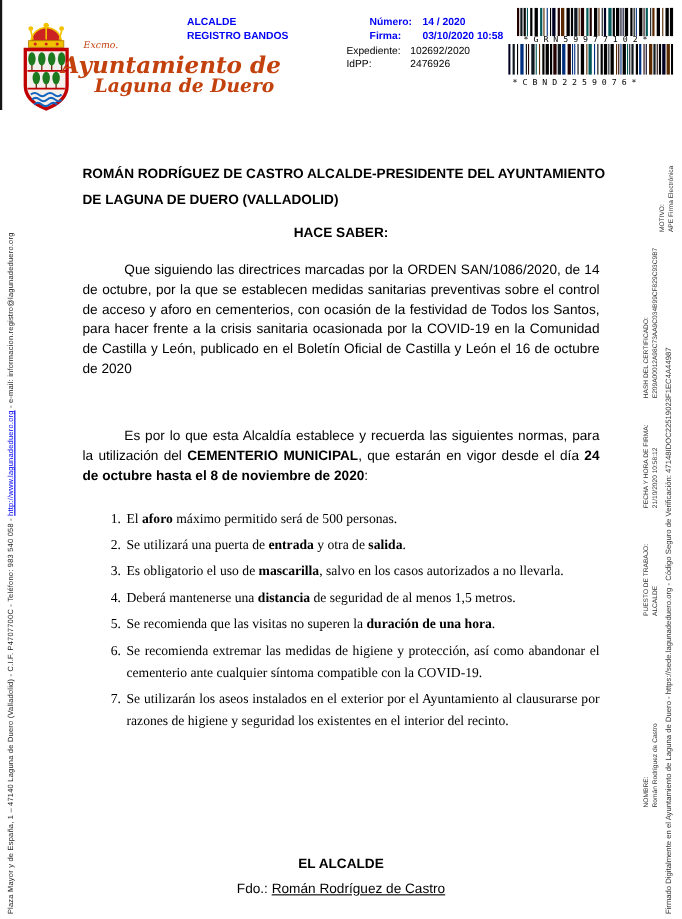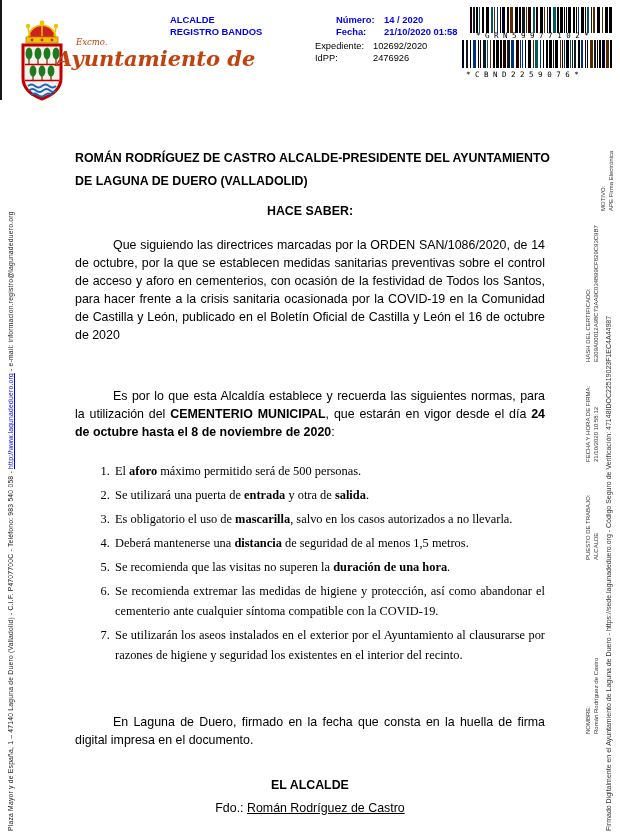--- a/index.html
+++ b/index.html
@@ -108,32 +108,33 @@
         <path d="M10,66 q3.5,-3 7,0 t7,0 t7,0 t7,0"></path>
         <path d="M11,70.5 q3.5,-3 7,0 t7,0 t7,0 t6,0"></path>
         <path d="M13,75 q3.5,-3 7,0 t7,0 t7,0"></path>
       </g>
     </svg>
   </div>
 
   <div class="logo-text">
     <span class="logo-excmo">Excmo.</span>
     <span class="logo-line1">Ayuntamiento de</span>
+    <span class="logo-line2">Laguna de Duero</span>
   </div>
 
   <div class="registro-block">
     <div>ALCALDE</div>
     <div>REGISTRO BANDOS</div>
   </div>
 
   <div class="numfecha-block">
     <span>Número:</span>
     <span>14 / 2020</span>
-    <span>Fecha:</span>
-    <span>21/10/2020  01:58</span>
+    <span>Firma:</span>
+    <span>03/10/2020  10:58</span>
   </div>
 
   <div class="exped-block">
     <span>Expediente:</span>
     <span>102692/2020</span>
     <span>IdPP:</span>
     <span>2476926</span>
   </div>
 
   <div id="barcode1" class="barcode">
@@ -246,21 +247,20 @@
       <li><span>El </span><span class="b">aforo</span><span> máximo permitido será de 500 personas.</span></li>
       <li><span>Se utilizará una puerta de </span><span class="b">entrada</span><span> y otra de </span><span class="b">salida</span><span>.</span></li>
       <li><span>Es obligatorio el uso de </span><span class="b">mascarilla</span><span>, salvo en los casos autorizados a no llevarla.</span></li>
       <li><span>Deberá mantenerse una </span><span class="b">distancia</span><span> de seguridad de al menos 1,5 metros.</span></li>
       <li><span>Se recomienda que las visitas no superen la </span><span class="b">duración de una hora</span><span>.</span></li>
       <li><span>Se recomienda extremar las medidas de higiene y protección, así como abandonar el cementerio ante cualquier síntoma compatible con la COVID-19.</span></li>
       <li><span>Se utilizarán los aseos instalados en el exterior por el Ayuntamiento al clausurarse por razones de higiene y seguridad los existentes en el interior del recinto.</span></li>
     </ol>
   </div>
 
-  <p id="p3" class="content para" style="position:absolute;margin:0;">En Laguna de Duero, firmado en la fecha que consta en la huella de firma digital impresa en el documento.</p>
 
   <div class="content sig-role" style="position:absolute;">EL ALCALDE</div>
   <div class="content sig-fdo" style="position:absolute;"><span>Fdo.: </span><span style="text-decoration: underline;">Román Rodríguez de Castro</span></div>
 
   <div class="vrot left-margin"><span>Plaza Mayor y de España, 1 – 47140  Laguna de Duero (Valladolid) - C.I.F. P4707700C - Teléfono: 983 540 058 - </span><span class="link">http://www.lagunadeduero.org</span><span> - e-mail: informacion.registro@lagunadeduero.org</span></div>
 
   <div id="rm-nombre" class="vrot rm-block">
     <span class="rm-label">NOMBRE:</span>
     <span class="rm-value">Román Rodríguez de Castro</span>
   </div>

